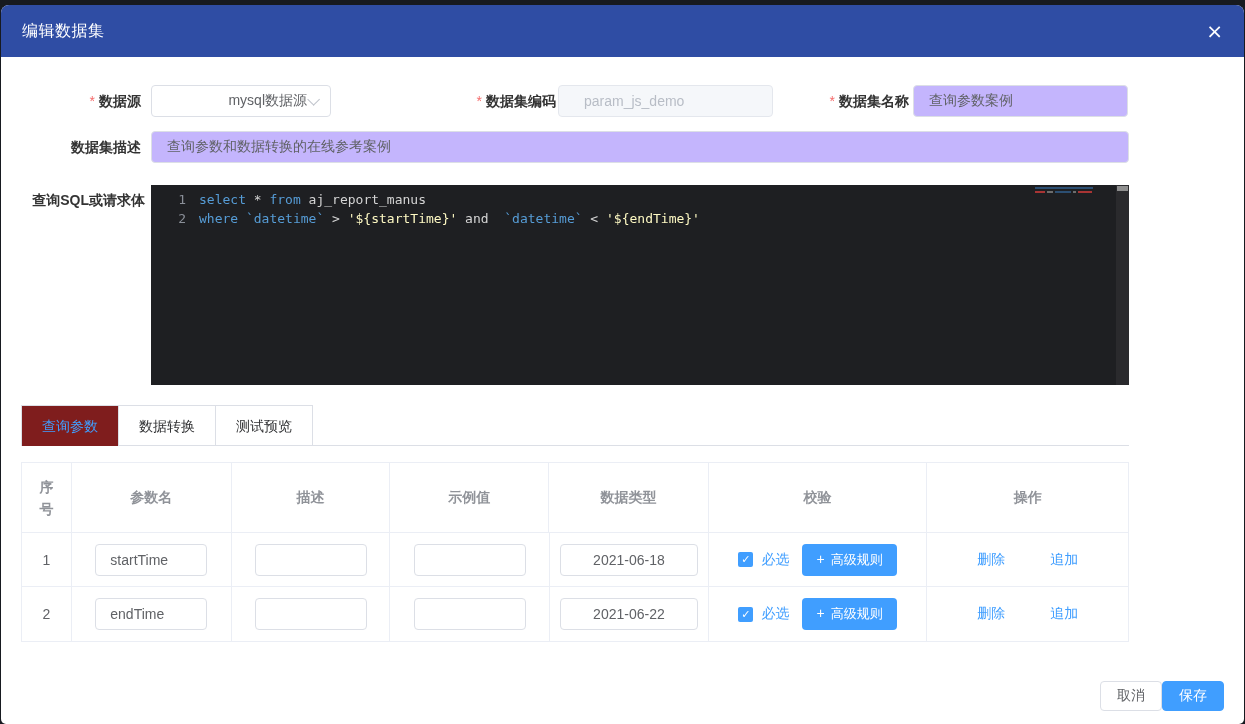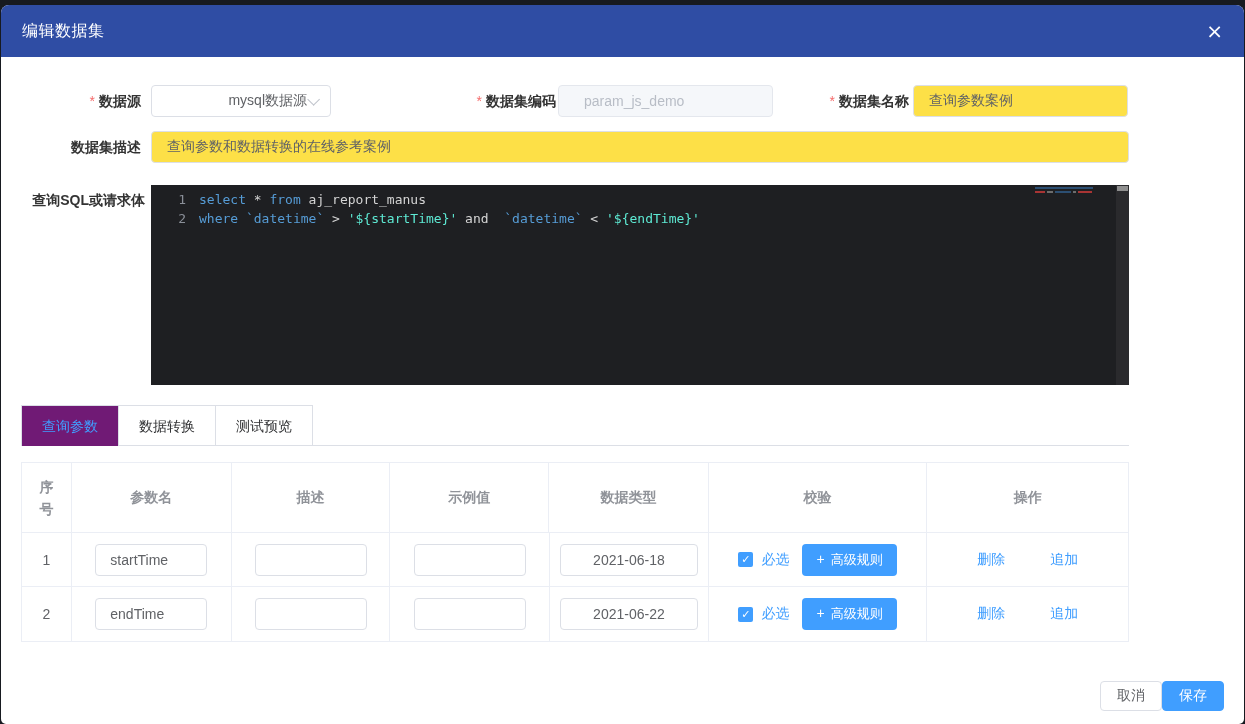--- a/index.html
+++ b/index.html
@@ -14,21 +14,21 @@
                 display:flex; align-items:center; padding:0 21px; }
   .dlg-title { color:#fff; font-size:16px; letter-spacing:0.5px; }
   .dlg-close { margin-left:auto; color:#fff; font-size:20px; line-height:20px; cursor:pointer;
                font-family:"DejaVu Sans",sans-serif; }
 
   
   .f-label { position:absolute; height:32px; line-height:32px; text-align:right;
              color:#333; font-weight:700; white-space:nowrap; }
   .req { color:#f56c6c; margin-right:4px; font-weight:400; }
   .inp { position:absolute; height:32px; border:1px solid #dcdfe6; border-radius:4px;
-         background:#fde047; color:#606266; font-size:14px; padding:0 15px;
+         background:#c4b5fd; color:#606266; font-size:14px; padding:0 15px;
          font-family:"Liberation Sans","DejaVu Sans",sans-serif; outline:none; width:215px; }
   .inp:disabled, .inp.disabled { background:#f5f7fa; border-color:#e4e7ed; color:#b8bdc6;padding-left:25px; }
 
   #lbl-ds   { top:80px;  left:0;    width:140px; }
   #sel-ds   { top:80px;  left:150px; width:180px;text-align:right; }
   #lbl-code { top:80px;  left:417px; width:138px; }
   #inp-code { top:80px;  left:557px; }
   #lbl-name { top:80px;  left:770px; width:138px; }
   #inp-name { top:80px;  left:912px; }
   #lbl-desc { top:126px; left:0;    width:140px; }
@@ -44,36 +44,36 @@
 
   
   .editor { position:absolute; top:180px; left:150px; width:978px; height:200px;
             background:#1e1f22; font-family:"DejaVu Sans Mono","Liberation Mono",monospace;
             font-size:13px; line-height:19px; }
   .code-line { display:flex; white-space:pre; }
   .code-body { padding-top:5px; }
   .gutter { width:48px; text-align:right; padding-right:13px; color:#8a8f98; flex:none; }
   .tok-kw { color:#569cd6; }
   .tok-pl { color:#d4d4d4; }
-  .tok-str { color:#5eead4; }
+  .tok-str { color:#fef9c3; }
   .minimap { position:absolute; top:2px; right:16px; width:78px; }
   .mm-row { height:2px; margin-bottom:2px; display:flex; }
   .mm-b { background:#2c4f73; } .mm-r { background:#a83434; } .mm-g { background:#6d6d6d; }
   .mm-row span { height:2px; margin-right:2px; display:block; }
   .ed-scroll { position:absolute; top:0; right:0; width:13px; height:200px; background:#2a2a2d; }
   .ed-thumb { position:absolute; top:1px; left:1px; width:11px; height:5px; background:#8f8f8f; }
 
   
   .tabs { position:absolute; top:400px; left:20px; width:1108px; height:41px;
           border-bottom:1px solid #dcdfe6; }
   .tab { position:relative; float:left; height:40px; line-height:40px; padding:0 20px;
          border-top:1px solid #dcdfe6; border-right:1px solid #dcdfe6; color:#303133;
          background:#fff; cursor:pointer; font-size:14px; }
   .tab:first-child { border-left:1px solid #dcdfe6; }
-  .tab.active { color:#409eff; height:41px; background:#701a75; }
+  .tab.active { color:#409eff; height:41px; background:#7f1d1d; }
 
   
   .ptable { position:absolute; top:457px; left:20px; width:1108px; border:1px solid #ebeef5;
             color:#606266; }
   .trow { display:flex; }
   .tcell { border-right:1px solid #ebeef5; border-bottom:1px solid #ebeef5;
            display:flex; align-items:center; justify-content:center; text-align:center; }
   .tcell:last-child { border-right:none; }
   .trow:last-child .tcell { border-bottom:none; }
   .th .tcell { color:#909399; font-weight:700; }

